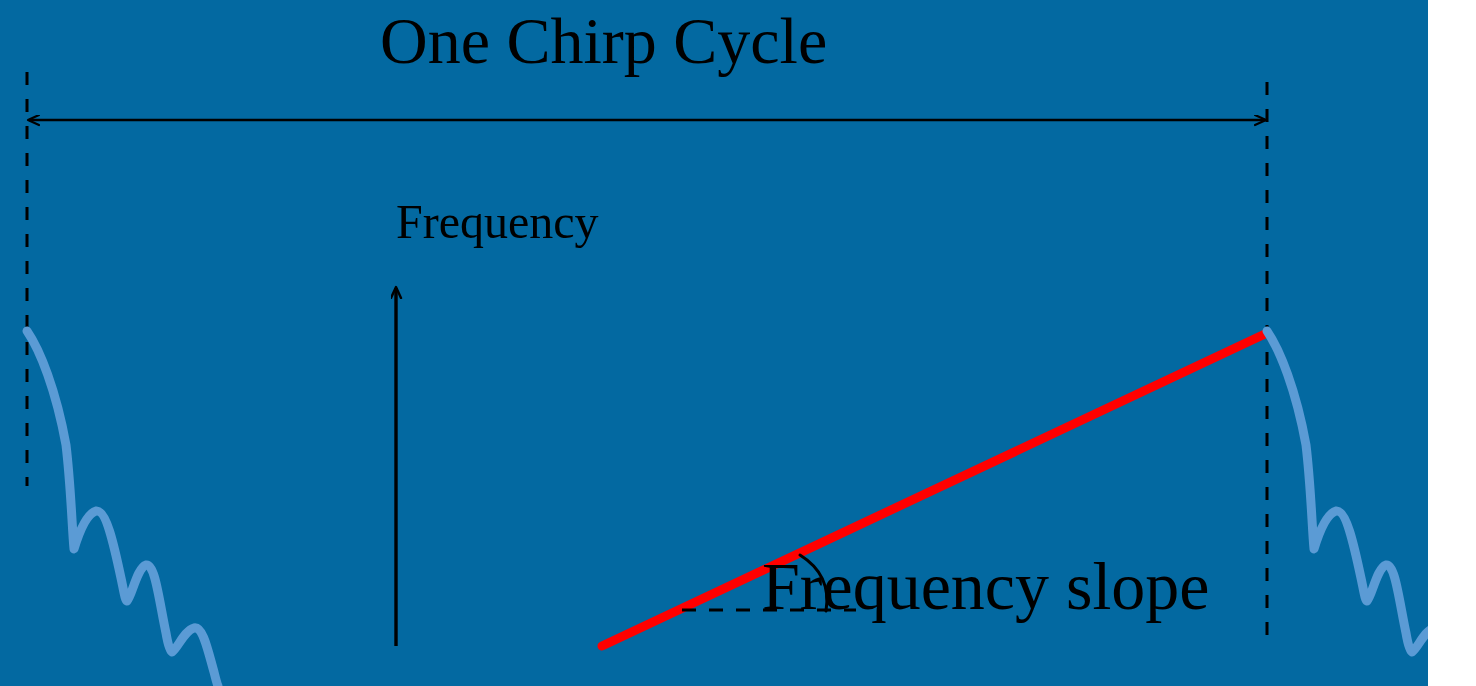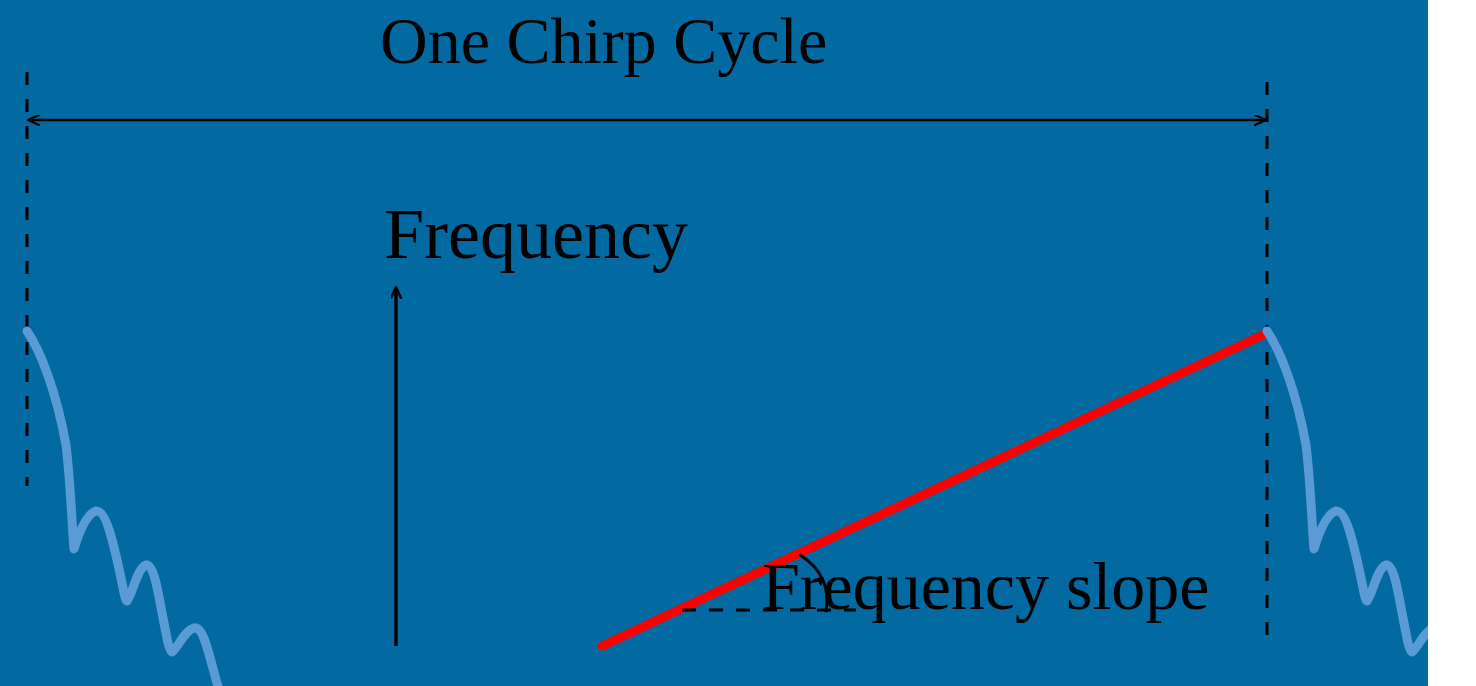--- a/index.html
+++ b/index.html
@@ -32,23 +32,23 @@
     white-space: nowrap;
     line-height: 1;
     user-select: none;
   }
   #title-label {
     left: 380px;
     top: 8px;
     font-size: 66px;
   }
   #axis-label-frequency {
-    left: 384px;
+    left: 396px;
     top: 198px;
-    font-size: 72px;
+    font-size: 48px;
   }
   #slope-label {
     left: 762px;
     top: 552px;
     font-size: 68px;
   }
 </style>
 </head>
 <body>
 

